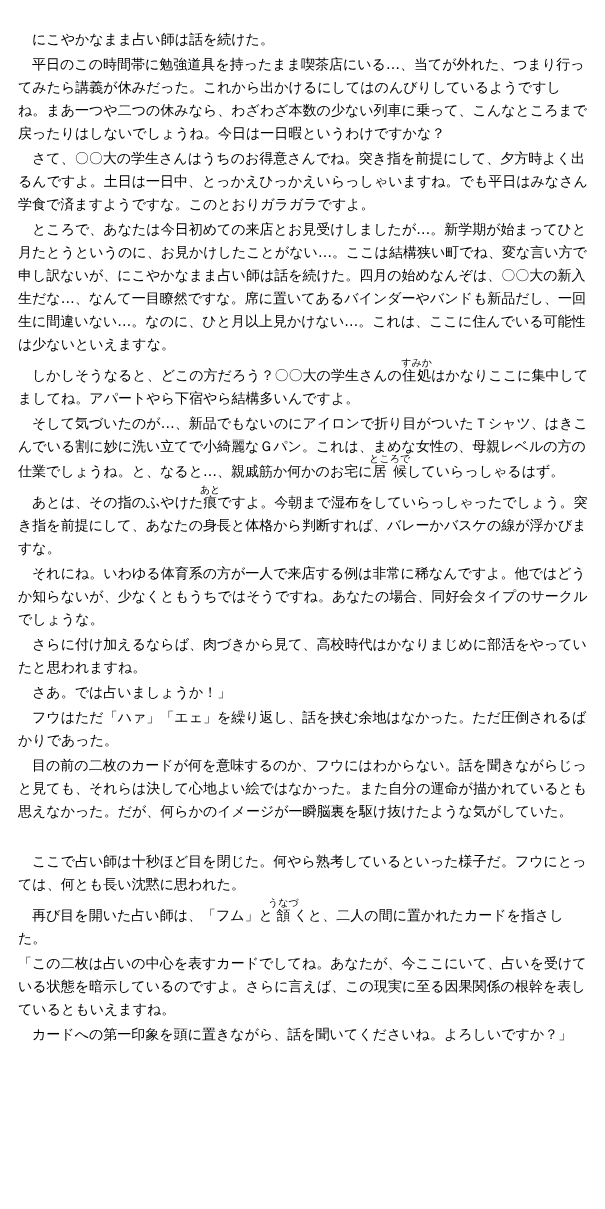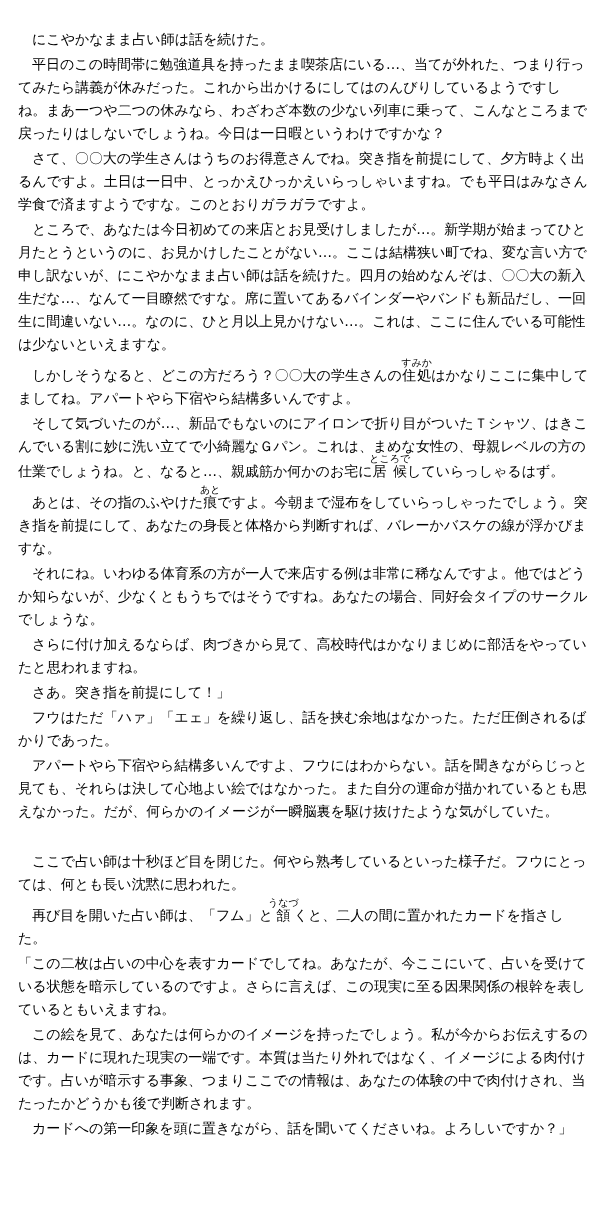--- a/index.html
+++ b/index.html
@@ -48,23 +48,22 @@
   <div class="doc">
       <p class="para">　にこやかなまま占い師は話を続けた。</p>
       <p class="para">　平日のこの時間帯に勉強道具を持ったまま喫茶店にいる…、当てが外れた、つまり行ってみたら講義が休みだった。これから出かけるにしてはのんびりしているようですしね。まあ一つや二つの休みなら、わざわざ本数の少ない列車に乗って、こんなところまで戻ったりはしないでしょうね。今日は一日暇というわけですかな？</p>
       <p class="para">　さて、〇〇大の学生さんはうちのお得意さんでね。突き指を前提にして、夕方時よく出るんですよ。土日は一日中、とっかえひっかえいらっしゃいますね。でも平日はみなさん学食で済ますようですな。このとおりガラガラですよ。</p>
       <p class="para">　ところで、あなたは今日初めての来店とお見受けしましたが…。新学期が始まってひと月たとうというのに、お見かけしたことがない…。ここは結構狭い町でね、変な言い方で申し訳ないが、にこやかなまま占い師は話を続けた。四月の始めなんぞは、〇〇大の新入生だな…、なんて一目瞭然ですな。席に置いてあるバインダーやバンドも新品だし、一回生に間違いない…。なのに、ひと月以上見かけない…。これは、ここに住んでいる可能性は少ないといえますな。</p>
       <p class="para">　しかしそうなると、どこの方だろう？〇〇大の学生さんの<ruby>住処<rt>すみか</rt></ruby>はかなりここに集中してましてね。アパートやら下宿やら結構多いんですよ。</p>
       <p class="para">　そして気づいたのが…、新品でもないのにアイロンで折り目がついたＴシャツ、はきこんでいる割に妙に洗い立てで小綺麗なＧパン。これは、まめな女性の、母親レベルの方の仕業でしょうね。と、なると…、親戚筋か何かのお宅に<ruby>居候<rt>ところで</rt></ruby>していらっしゃるはず。</p>
       <p class="para">　あとは、その指のふやけた<ruby>痕<rt>あと</rt></ruby>ですよ。今朝まで湿布をしていらっしゃったでしょう。突き指を前提にして、あなたの身長と体格から判断すれば、バレーかバスケの線が浮かびますな。</p>
       <p class="para">　それにね。いわゆる体育系の方が一人で来店する例は非常に稀なんですよ。他ではどうか知らないが、少なくともうちではそうですね。あなたの場合、同好会タイプのサークルでしょうな。</p>
       <p class="para">　さらに付け加えるならば、肉づきから見て、高校時代はかなりまじめに部活をやっていたと思われますね。</p>
-      <p class="para">　さあ。突き指を前提にして！」</p>
+      <p class="para">　さあ。では占いましょうか！」</p>
       <p class="para">　フウはただ「ハァ」「エェ」を繰り返し、話を挟む余地はなかった。ただ圧倒されるばかりであった。</p>
-      <p class="para">　アパートやら下宿やら結構多いんですよ、フウにはわからない。話を聞きながらじっと見ても、それらは決して心地よい絵ではなかった。また自分の運命が描かれているとも思えなかった。だが、何らかのイメージが一瞬脳裏を駆け抜けたような気がしていた。</p>
+      <p class="para">　目の前の二枚のカードが何を意味するのか、フウにはわからない。話を聞きながらじっと見ても、それらは決して心地よい絵ではなかった。また自分の運命が描かれているとも思えなかった。だが、何らかのイメージが一瞬脳裏を駆け抜けたような気がしていた。</p>
       <p class="para blank"></p>
       <p class="para">　ここで占い師は十秒ほど目を閉じた。何やら熟考しているといった様子だ。フウにとっては、何とも長い沈黙に思われた。</p>
       <p class="para">　再び目を開いた占い師は、「フム」と<ruby>頷<rt>うなづ</rt></ruby>くと、二人の間に置かれたカードを指さした。</p>
       <p class="para">「この二枚は占いの中心を表すカードでしてね。あなたが、今ここにいて、占いを受けている状態を暗示しているのですよ。さらに言えば、この現実に至る因果関係の根幹を表しているともいえますね。</p>
-      <p class="para">　この絵を見て、あなたは何らかのイメージを持ったでしょう。私が今からお伝えするのは、カードに現れた現実の一端です。本質は当たり外れではなく、イメージによる肉付けです。占いが暗示する事象、つまりここでの情報は、あなたの体験の中で肉付けされ、当たったかどうかも後で判断されます。</p>
       <p class="para">　カードへの第一印象を頭に置きながら、話を聞いてくださいね。よろしいですか？」</p>
     </div>
 </div>
 
 </body></html>

